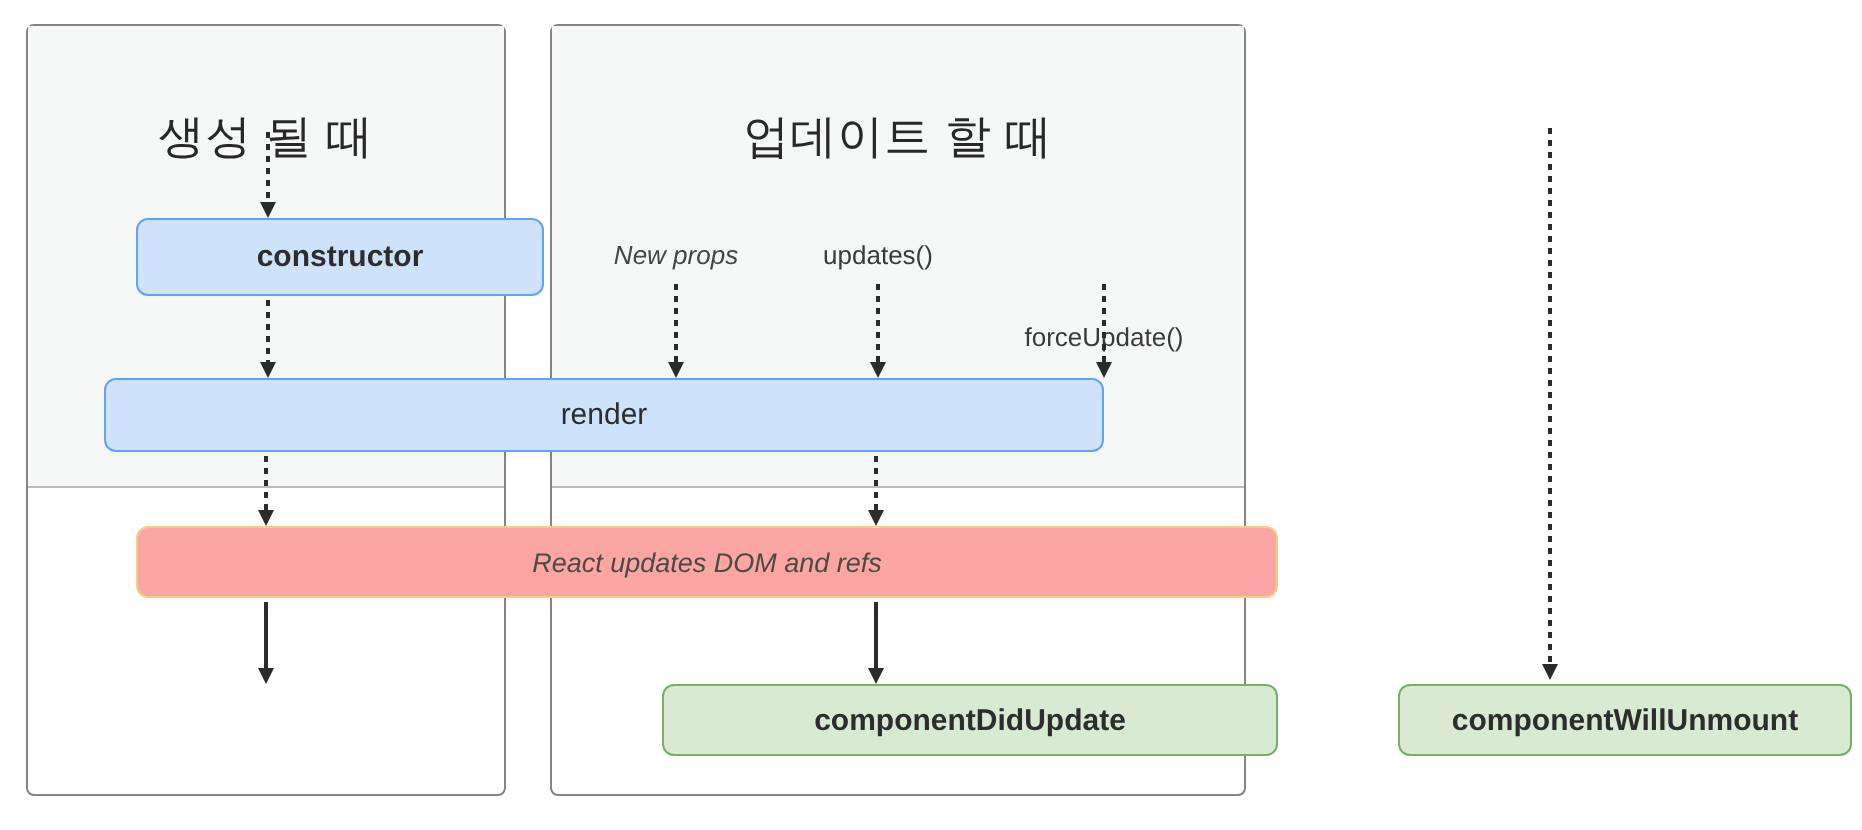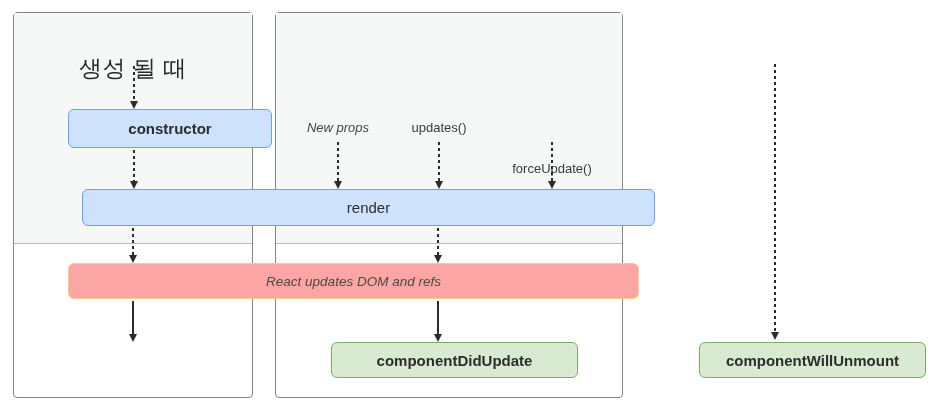--- a/index.html
+++ b/index.html
@@ -55,25 +55,25 @@
     font-size: 15px;
     color: #2d2d2d;
     z-index: 3;
     margin-left: 36px;
   }
   .box-blue   { background: #cfe2fc; border: 1.5px solid #61a2f7; }
   .box-yellow { background: #fca5a5; border: 1.5px solid #efd186; }
   .box-green  { background: #d9ead2; border: 1.5px solid #74b164; }
 
   #box-constructor   { left: 32px;  top: 109px; width: 204px; height: 39px; font-weight: 600; }
-  #box-render        { left: 46px;  top: 189px; width: 573px; height: 37px; }
+  #box-render        { left: 16px;  top: 189px; width: 500px; height: 37px; }
   #box-react-updates { left: 32px;  top: 263px; width: 571px; height: 36px;
                        font-style: italic; font-size: 13.5px; color: #4d4a42; }
   #box-did-mount     { left: 30px;  top: 342px; width: 206px; height: 36px; font-weight: 600; }
-  #box-did-update    { left: 295px; top: 342px; width: 247px; height: 36px; font-weight: 600; }
+  #box-did-update    { left: 295px; top: 342px; width: 308px; height: 36px; font-weight: 600; }
   #box-will-unmount  { left: 663px; top: 342px; width: 227px; height: 36px; font-weight: 600; }
 
   
   .trigger {
     position: absolute;
     top: 120px;
     transform: translateX(-50%);
     font-size: 13px;
     color: #3a3a3a;
     white-space: nowrap;
@@ -108,20 +108,21 @@
 <body>
 
 <div class="canvas">
 
   <div class="panel" id="panel-mount">
     <div class="panel-upper"></div>
     <div class="panel-title">생성 될 때</div>
   </div>
   <div class="panel" id="panel-update">
     <div class="panel-upper"></div>
+    <div class="panel-title">업데이트 할 때</div>
   </div>
 
   <div class="trigger" id="trigger-new-props">New props</div>
   <div class="trigger" id="trigger-set-state">updates()</div>
   <div class="trigger" id="trigger-force-update">forceUpdate()</div>
 
   <div class="varrow dashed" style="left:133px; top:66px;  height:35px;"></div>
   <div class="varrow dashed" style="left:133px; top:150px; height:31px;"></div>
   <div class="varrow dashed" style="left:132px; top:228px; height:27px;"></div>
   <div class="varrow dashed" style="left:437px; top:228px; height:27px;"></div>

